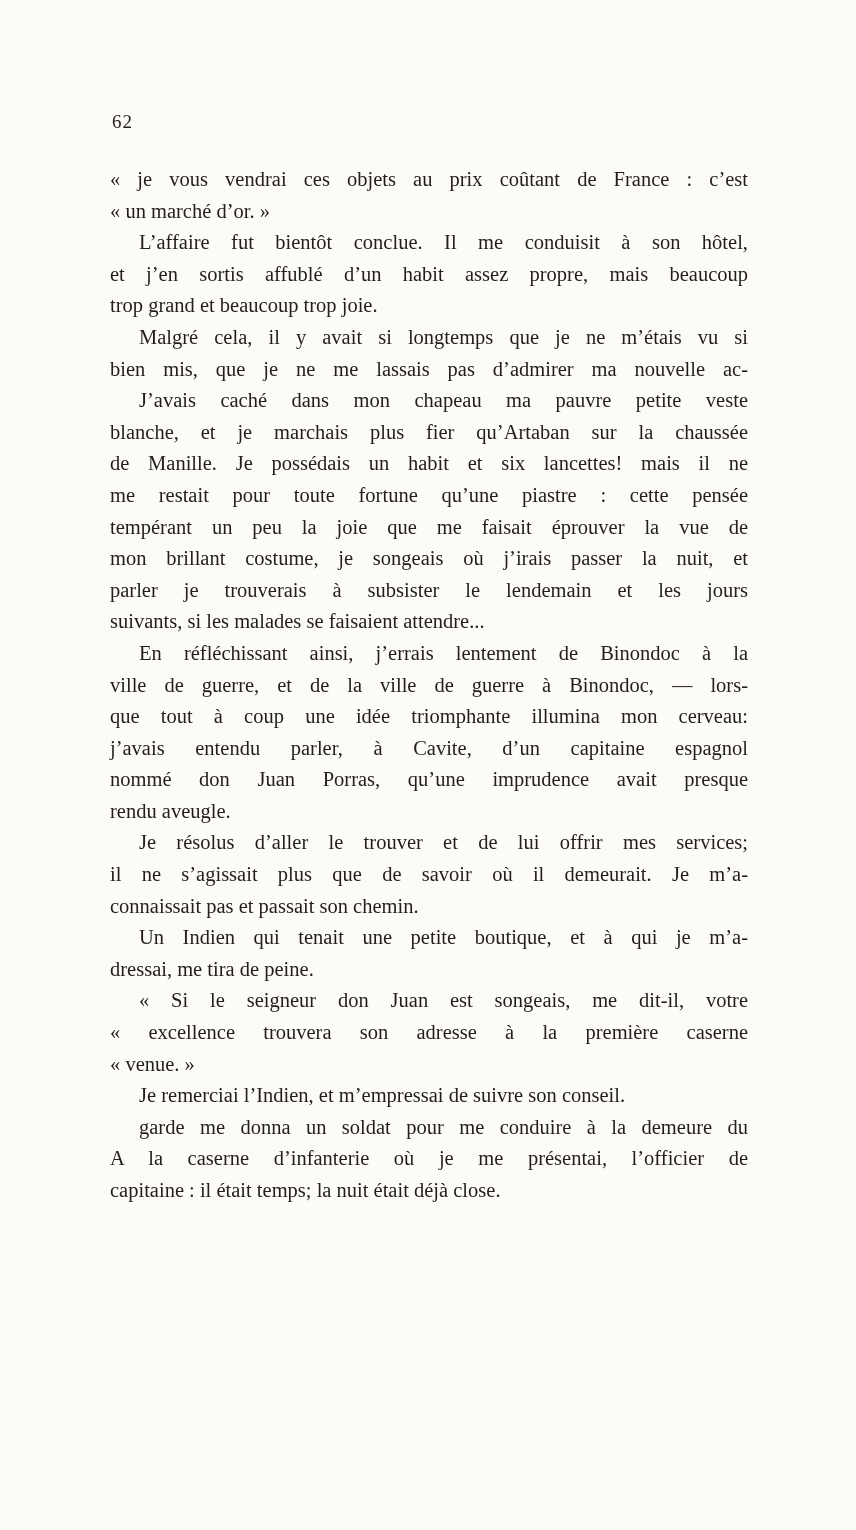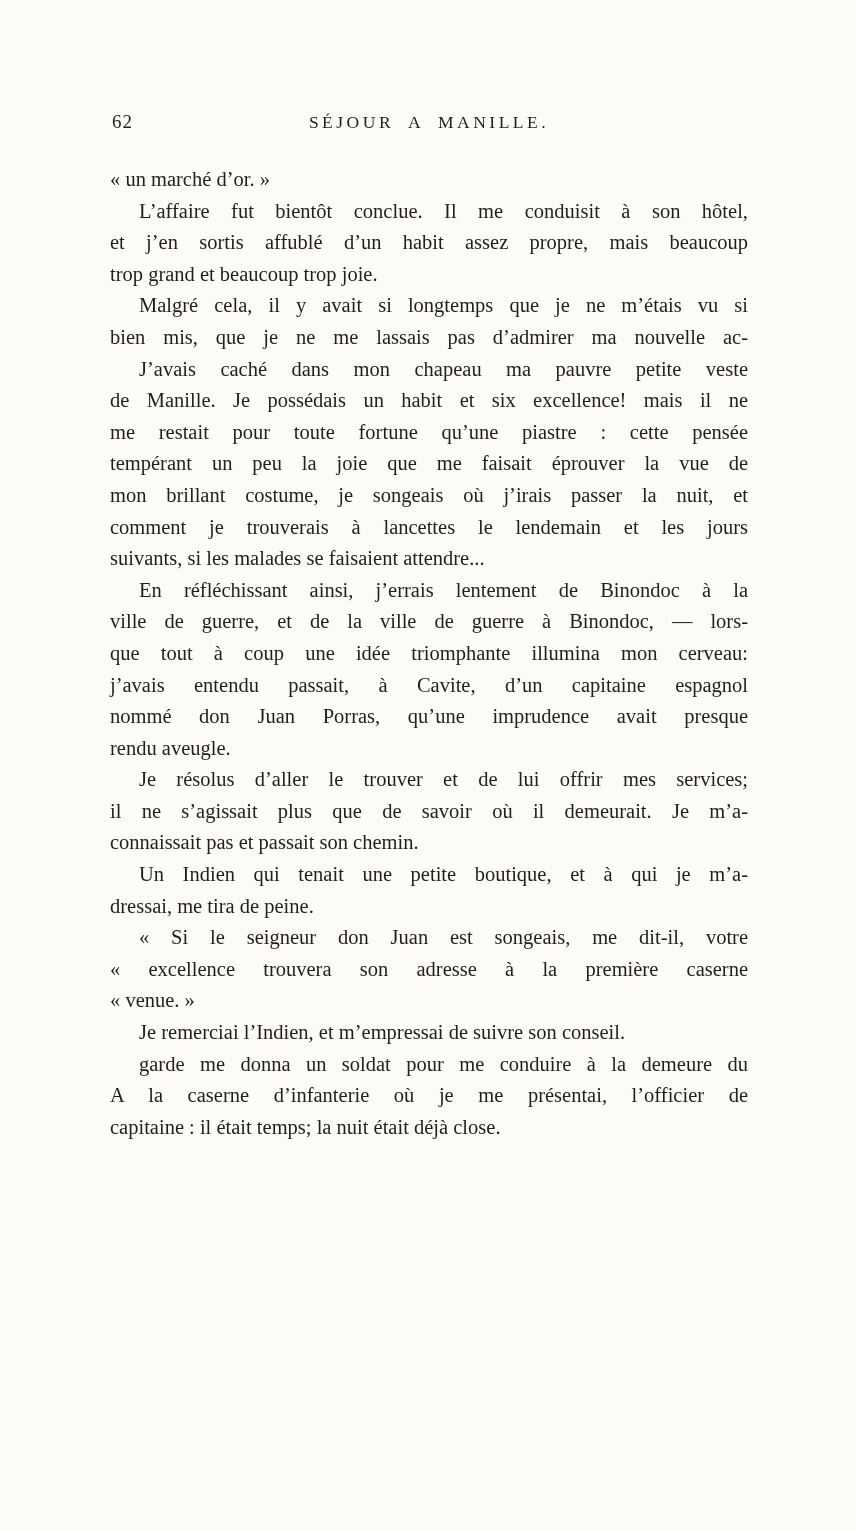--- a/index.html
+++ b/index.html
@@ -52,49 +52,50 @@
   .para.indent .line:first-child {
     text-indent: 29px;
   }
 </style>
 </head>
 <body>
 
 <div class="book-page">
   <div class="header">
     <span class="page-number">62</span>
-    <div class="title">SÉJOUR A MANILLE.</div>
   </div>
   <div class="text-block">
       <div class="para">
+        <div class="line">« je vous vendrai ces objets au prix coûtant de France : c’est</div>
         <div class="line last">« un marché d’or. »</div>
       </div>
       <div class="para indent">
         <div class="line">L’affaire fut bientôt conclue. Il me conduisit à son hôtel,</div>
         <div class="line">et j’en sortis affublé d’un habit assez propre, mais beaucoup</div>
         <div class="line last">trop grand et beaucoup trop joie.</div>
       </div>
       <div class="para indent">
         <div class="line">Malgré cela, il y avait si longtemps que je ne m’étais vu si</div>
         <div class="line">bien mis, que je ne me lassais pas d’admirer ma nouvelle ac-</div>
       </div>
       <div class="para indent">
         <div class="line">J’avais caché dans mon chapeau ma pauvre petite veste</div>
-        <div class="line">de Manille. Je possédais un habit et six excellence! mais il ne</div>
+        <div class="line">blanche, et je marchais plus fier qu’Artaban sur la chaussée</div>
+        <div class="line">de Manille. Je possédais un habit et six lancettes! mais il ne</div>
         <div class="line">me restait pour toute fortune qu’une piastre : cette pensée</div>
         <div class="line">tempérant un peu la joie que me faisait éprouver la vue de</div>
         <div class="line">mon brillant costume, je songeais où j’irais passer la nuit, et</div>
-        <div class="line">comment je trouverais à lancettes le lendemain et les jours</div>
+        <div class="line">parler je trouverais à subsister le lendemain et les jours</div>
         <div class="line last">suivants, si les malades se faisaient attendre...</div>
       </div>
       <div class="para indent">
         <div class="line">En réfléchissant ainsi, j’errais lentement de Binondoc à la</div>
         <div class="line">ville de guerre, et de la ville de guerre à Binondoc, — lors-</div>
         <div class="line">que tout à coup une idée triomphante illumina mon cerveau:</div>
-        <div class="line">j’avais entendu passait, à Cavite, d’un capitaine espagnol</div>
+        <div class="line">j’avais entendu parler, à Cavite, d’un capitaine espagnol</div>
         <div class="line">nommé don Juan Porras, qu’une imprudence avait presque</div>
         <div class="line last">rendu aveugle.</div>
       </div>
       <div class="para indent">
         <div class="line">Je résolus d’aller le trouver et de lui offrir mes services;</div>
         <div class="line">il ne s’agissait plus que de savoir où il demeurait. Je m’a-</div>
         <div class="line last">connaissait pas et passait son chemin.</div>
       </div>
       <div class="para indent">
         <div class="line">Un Indien qui tenait une petite boutique, et à qui je m’a-</div>

